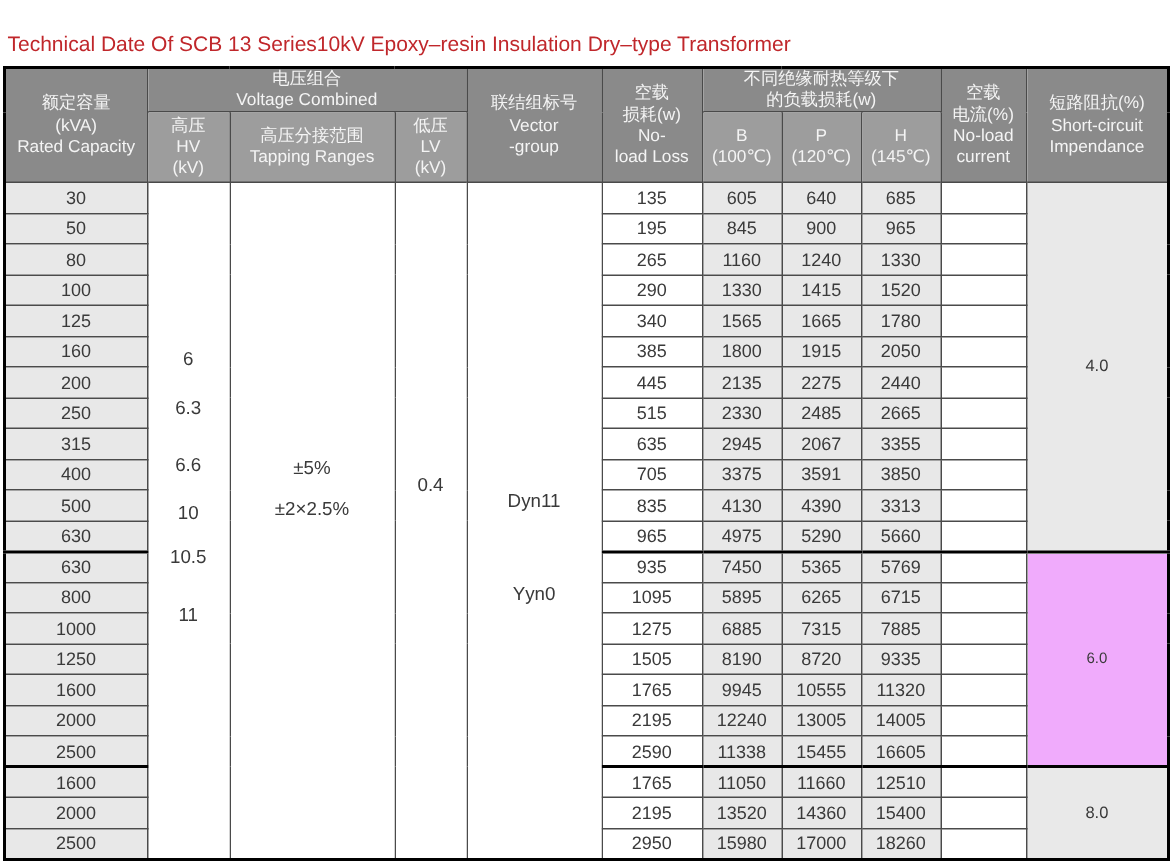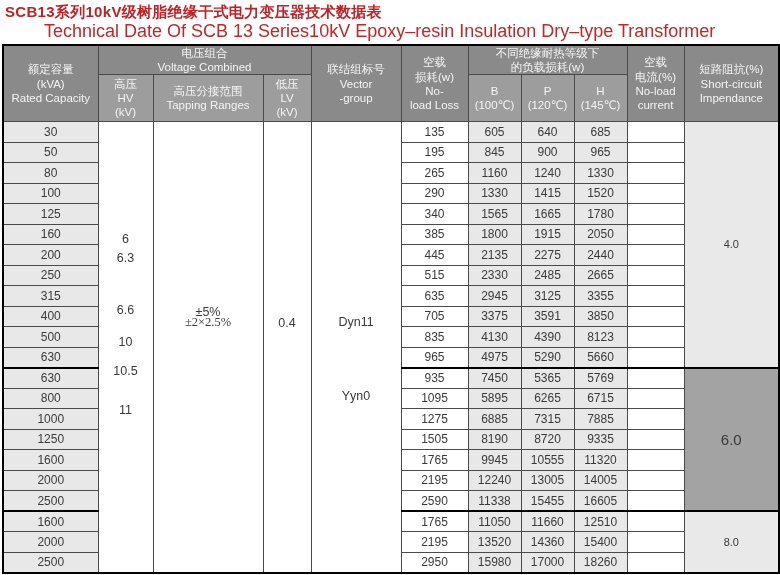--- a/index.html
+++ b/index.html
@@ -2,51 +2,50 @@
 <html><head>
 <meta charset="utf-8">
 <style>
   * { margin: 0; padding: 0; box-sizing: border-box; }
   html, body { width: 780px; height: 575px; background: #ffffff;
     font-family: "Liberation Sans", "DejaVu Sans", sans-serif; }
   #page { position: relative; width: 780px; height: 575px; background: #fff; overflow: hidden; }
 
   .title { position: absolute; left: 5px; top: 3px; font-size: 15px; font-weight: bold;
     color: #bf2126; letter-spacing: 0.3px; white-space: nowrap; }
-  .subtitle { position: absolute; left: 5px; top: 21px; font-size: 18px; font-weight: normal;
-    color: #c0272b; white-space: nowrap; margin-left: 39px; }
+  .subtitle { position: absolute; left: 5px; top: 21px; font-size: 14px; font-weight: normal;
+    color: #c0272b; white-space: nowrap; }
 
   table { position: absolute; left: 2px; top: 44px; width: 776px;
     border-collapse: collapse; table-layout: fixed; }
   th, td { border: 1px solid #4a4a4a; padding: 0; text-align: center; vertical-align: middle;
     overflow: hidden; }
   table { border: 2px solid #000; }
 
   thead th { background: #8a8a8a; color: #f4f4f4; font-weight: normal;
     font-size: 11.5px; line-height: 1.22; white-space: pre-line; }
   thead tr.subhead th { background: #9d9d9d; }
   thead tr.grouphead th { height: 28px; }
   thead tr.subhead th { height: 47px; }
 
   tbody td { font-size: 12px; color: #3a3a3a; height: 20.5px; background: #fff; }
   tbody td.shade { background: #e8e8e8; }
   tbody td.vector-col { background: #e4e4e4; }
   tbody td.merged { position: relative; background: #fff; }
   tbody td.imp-light { background: #e9e9e9; font-size: 11px; }
-  tbody td.imp-dark { background: #a3a3a3; font-size: 15px; }
+  tbody td.imp-dark { background: #f0abfc; font-size: 10px; }
   tr.section-start td { border-top: 2px solid #000; }
 
   .float-label { position: absolute; left: 0; right: 0; text-align: center;
     transform: translateY(-50%); font-size: 12.5px; color: #3a3a3a; }
 </style>
 </head>
 <body>
 
 <div id="page">
-  <div class="title">SCB13系列10kV级树脂绝缘干式电力变压器技术数据表</div>
   <div class="subtitle">Technical Date Of SCB 13 Series10kV Epoxy–resin Insulation Dry–type Transformer</div>
 
   <table>
     <colgroup>
       <col style="width:95px">
         <col style="width:55px">
         <col style="width:110px">
       <col style="width:48px">
         <col style="width:90px">
         <col style="width:67px">
@@ -95,35 +94,35 @@
 (120℃)</th>
         <th>H
 (145℃)</th>
       </tr>
     </thead>
     <tbody>
         <tr>
           <td class="shade">30</td>
           <td class="merged" rowspan="22">
             <span class="float-label" style="top: 117px;">6</span>
-            <span class="float-label" style="top: 136px;">6.3</span>
+            <span class="float-label" style="top: 150px;">6.3</span>
             <span class="float-label" style="top: 177px; margin-top: 11px;">6.6</span>
             <span class="float-label" style="top: 220px;">10</span>
             <span class="float-label" style="top: 249px;">10.5</span>
             <span class="float-label" style="top: 288px;">11</span>
           </td>
           <td class="merged" rowspan="22">
             <span class="float-label" style="top: 190px;">±5%</span>
-            <span class="float-label" style="top: 200px; font-family: Liberation Serif, serif;">±2×2.5%</span>
+            <span class="float-label" style="top: 217px;">±2×2.5%</span>
           </td>
           <td class="merged" rowspan="22">
             <span class="float-label" style="top: 201px;">0.4</span>
           </td>
           <td class="merged vector-col" rowspan="22">
-            <span class="float-label" style="top: 200px;">Dyn11</span>
+            <span class="float-label" style="top: 212px;">Dyn11</span>
             <span class="float-label" style="top: 230px; margin-top: 44px;">Yyn0</span>
           </td>
           <td>135</td>
           <td class="shade">605</td>
           <td class="shade">640</td>
           <td class="shade">685</td>
           <td></td>
           <td class="imp-light" rowspan="12">4.0</td>
         </tr>
         <tr>
@@ -179,38 +178,38 @@
           <td>515</td>
           <td class="shade">2330</td>
           <td class="shade">2485</td>
           <td class="shade">2665</td>
           <td></td>
         </tr>
         <tr>
           <td class="shade">315</td>
           <td>635</td>
           <td class="shade">2945</td>
-          <td class="shade">3125</td>
+          <td class="shade">2067</td>
           <td class="shade">3355</td>
           <td></td>
         </tr>
         <tr>
           <td class="shade">400</td>
           <td>705</td>
           <td class="shade">3375</td>
           <td class="shade">3591</td>
           <td class="shade">3850</td>
           <td></td>
         </tr>
         <tr>
           <td class="shade">500</td>
           <td>835</td>
           <td class="shade">4130</td>
           <td class="shade">4390</td>
-          <td class="shade">8123</td>
+          <td class="shade">3313</td>
           <td></td>
         </tr>
         <tr>
           <td class="shade">630</td>
           <td>965</td>
           <td class="shade">4975</td>
           <td class="shade">5290</td>
           <td class="shade">5660</td>
           <td></td>
         </tr>

